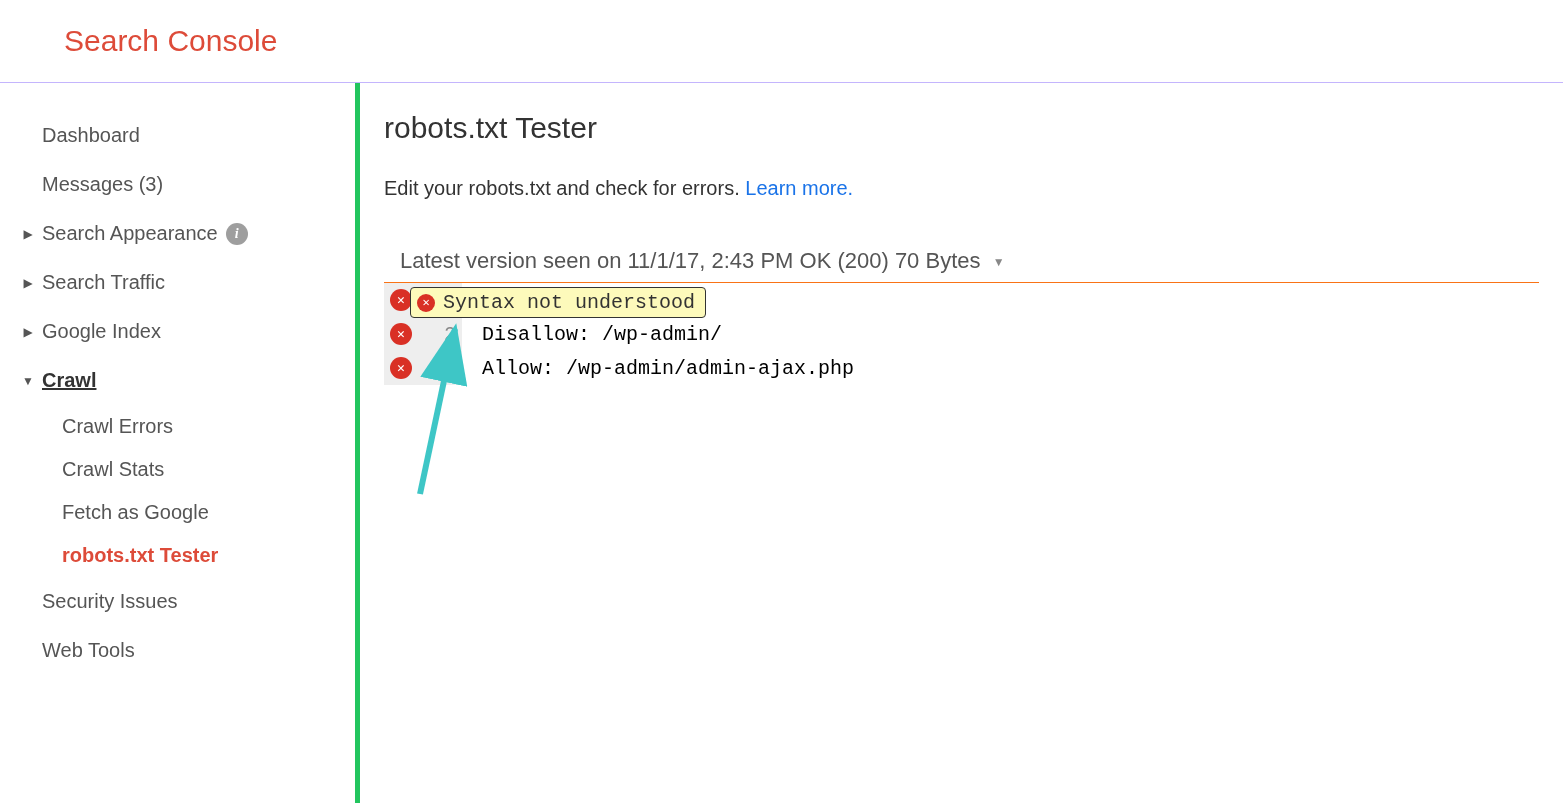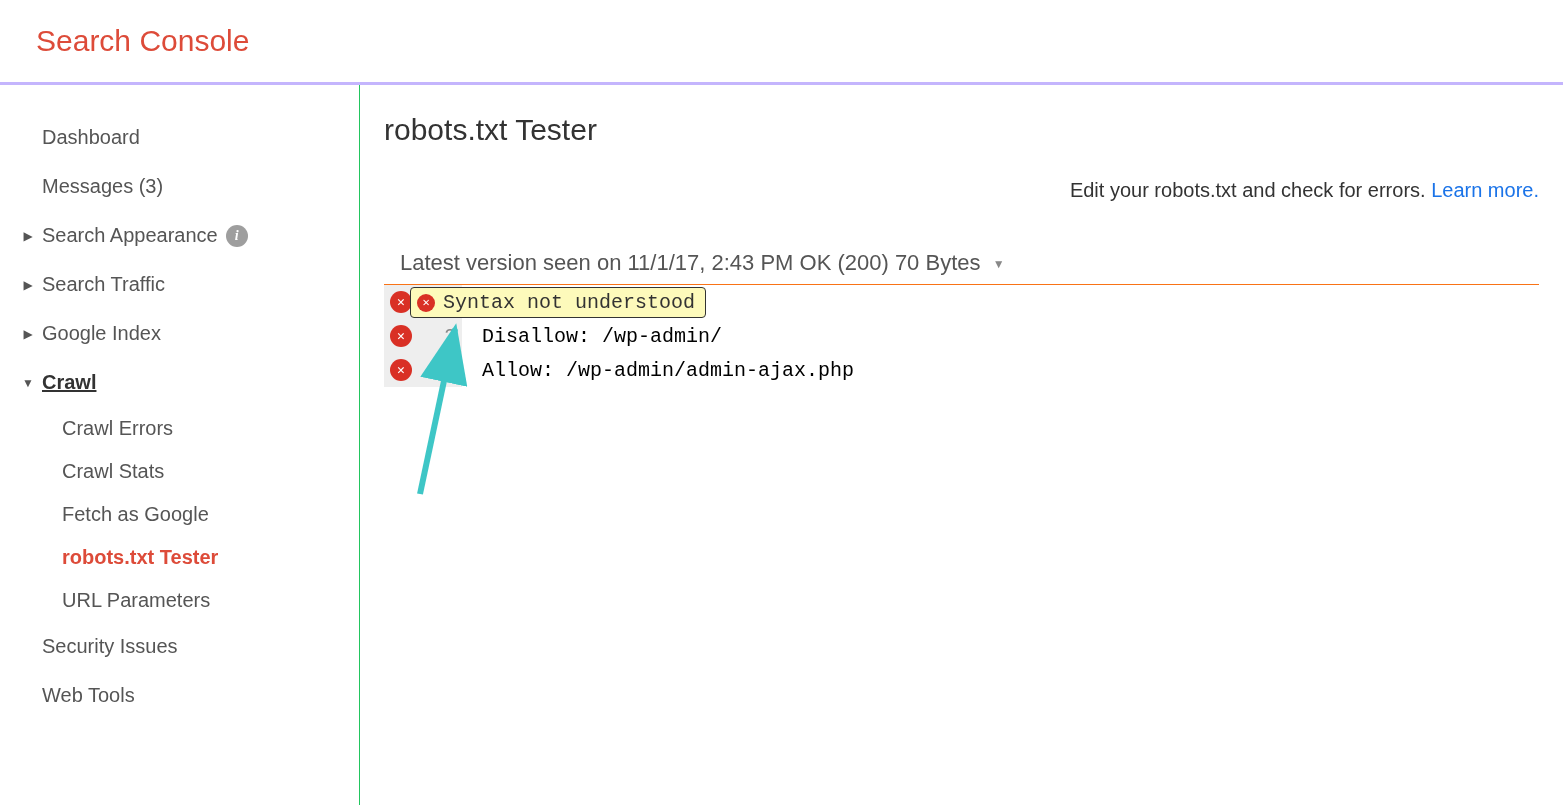--- a/index.html
+++ b/index.html
@@ -6,34 +6,34 @@
       margin: 0;
       padding: 0;
       box-sizing: border-box;
     }
     body {
       font-family: Arial, Helvetica, sans-serif;
       background: #fff;
       color: #333;
     }
     .header {
-      padding: 24px 36px;
-      border-bottom: 3px solid #c4b5fd;
+      padding: 24px 64px;
+      border-bottom: 1px solid #c4b5fd;
     }
     .header-title {
       font-size: 30px;
       color: #dd4b39;
       font-weight: 400;
     }
     .container {
       display: flex;
     }
     .sidebar {
       width: 360px;
-      border-right: 1px solid #22c55e;
+      border-right: 5px solid #22c55e;
       padding: 28px 0 20px 0;
       min-height: 720px;
     }
     .sidebar-item {
       display: flex;
       align-items: center;
       padding: 13px 20px 13px 42px;
       font-size: 20px;
       color: #555;
       cursor: pointer;
@@ -87,21 +87,20 @@
     .page-title {
       font-size: 30px;
       color: #333;
       font-weight: 400;
       margin-bottom: 32px;
     }
     .subtitle-row {
       font-size: 20px;
       color: #333;
       margin-bottom: 40px;
-      text-align: right;
     }
     .learn-more {
       color: #1a73e8;
       cursor: pointer;
     }
     .version-bar {
       font-size: 22px;
       color: #555;
       padding: 8px 16px;
       border-bottom: 1px solid #f97316;
@@ -230,23 +229,20 @@
       <span>Crawl Errors</span>
     </div>
     <div class="sidebar-sub-item">
       <span>Crawl Stats</span>
     </div>
     <div class="sidebar-sub-item">
       <span>Fetch as Google</span>
     </div>
     <div class="sidebar-sub-item active">
       <span>robots.txt Tester</span>
-    </div>
-    <div class="sidebar-sub-item">
-      <span>URL Parameters</span>
     </div>
     <div class="sidebar-item">
       <span>Security Issues</span>
     </div>
     <div class="sidebar-item">
       <span>Web Tools</span>
     </div>
   </div>
 
   <div class="main">

